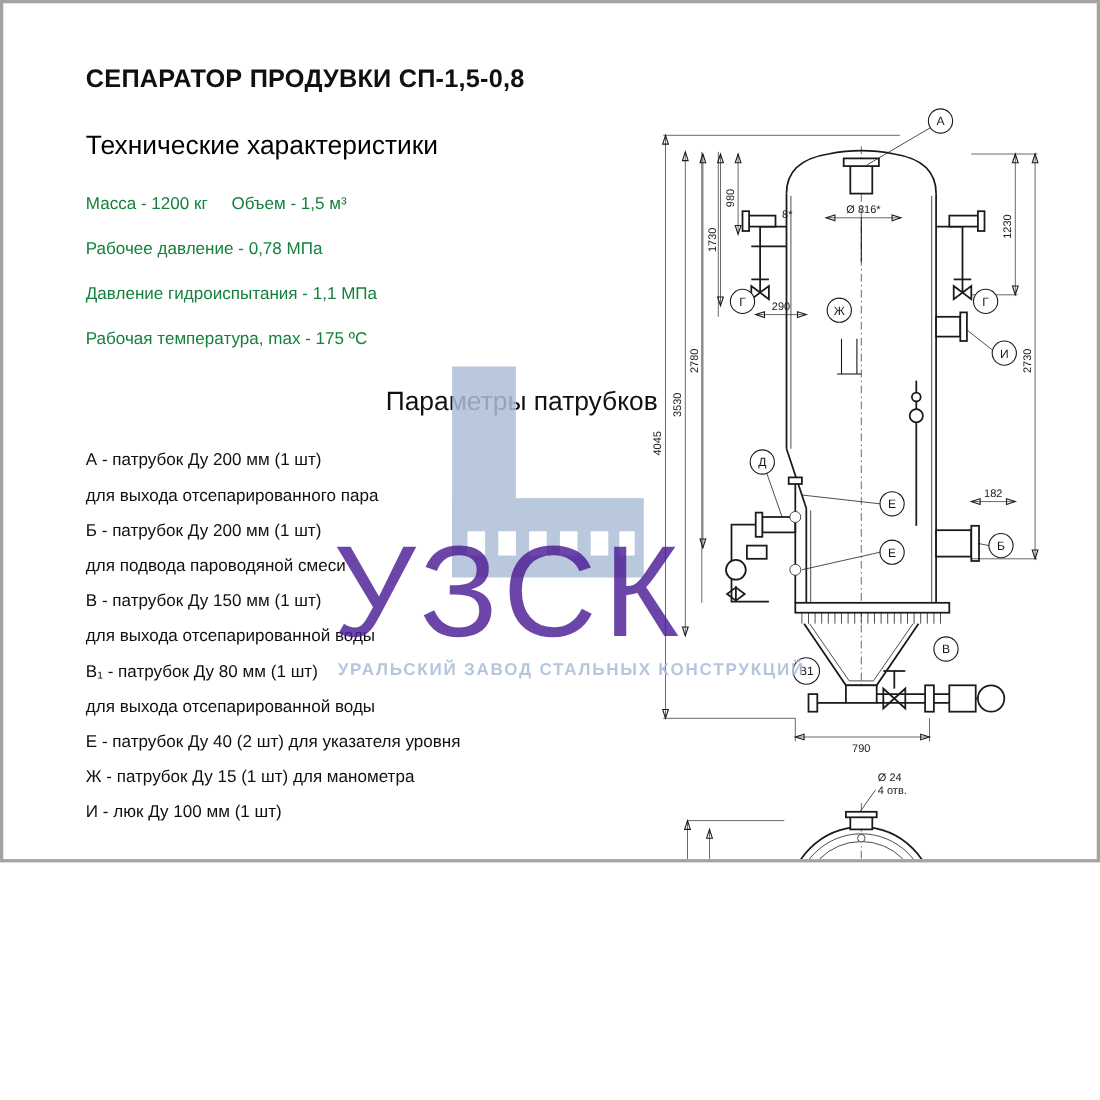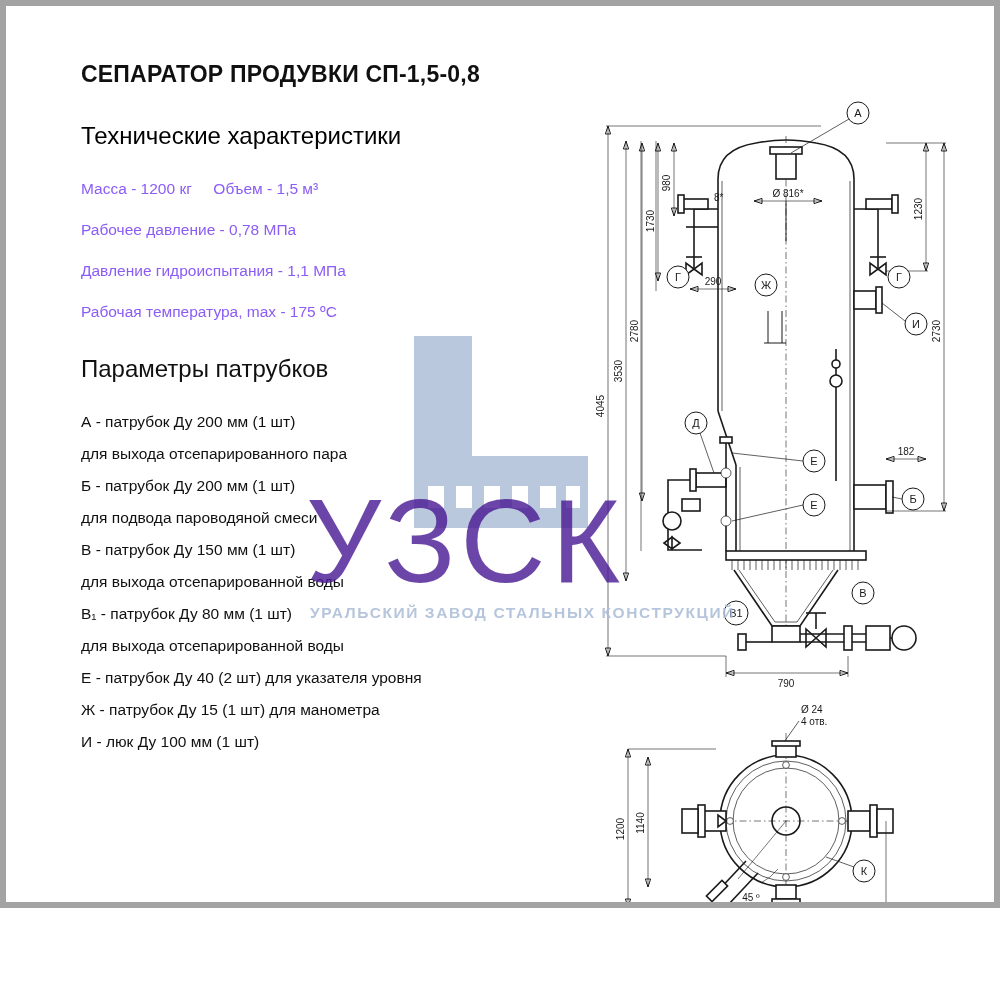--- a/index.html
+++ b/index.html
@@ -4,23 +4,23 @@
 <style>
   * { box-sizing: border-box; }
   html, body {
     margin: 0; padding: 0;
     width: 1000px; height: 1000px;
     background: #ffffff;
     font-family: "Liberation Sans", sans-serif;
   }
   #page {
     position: relative;
-    width: 1000px; height: 908px;
+    width: 1000px; height: 784px;
     background: #ffffff;
-    border: 6px solid #a3a3a3;
+    border: 3px solid #a3a3a3;
     overflow: hidden;
   }
   
   .left-col {
     position: absolute;
     left: 75px; top: 55px;
     width: 520px;
   }
   .doc-title {
     font-size: 23px;
@@ -30,30 +30,31 @@
     margin: 0 0 34px 0;
   }
   .section-head {
     font-size: 24px;
     color: #000000;
     margin: 0 0 30px 0;
     font-weight: normal;
   }
   .spec-line {
     font-size: 15.5px;
-    color: #8b5cf6;
+    color: #15803d;
     margin-bottom: 15px;
     white-space: pre;
     margin-top: 23px;
   }
   .section-head2 {
     font-size: 24px;
     color: #101010;
     margin: 34px 0 30px 0;
     font-weight: normal;
+    text-align: right;
   }
   .nozzle-line {
     font-size: 15.5px;
     color: #101010;
     margin-bottom: 14px;
     white-space: nowrap;
     margin-top: 13px;
   }
   
   .watermark {

